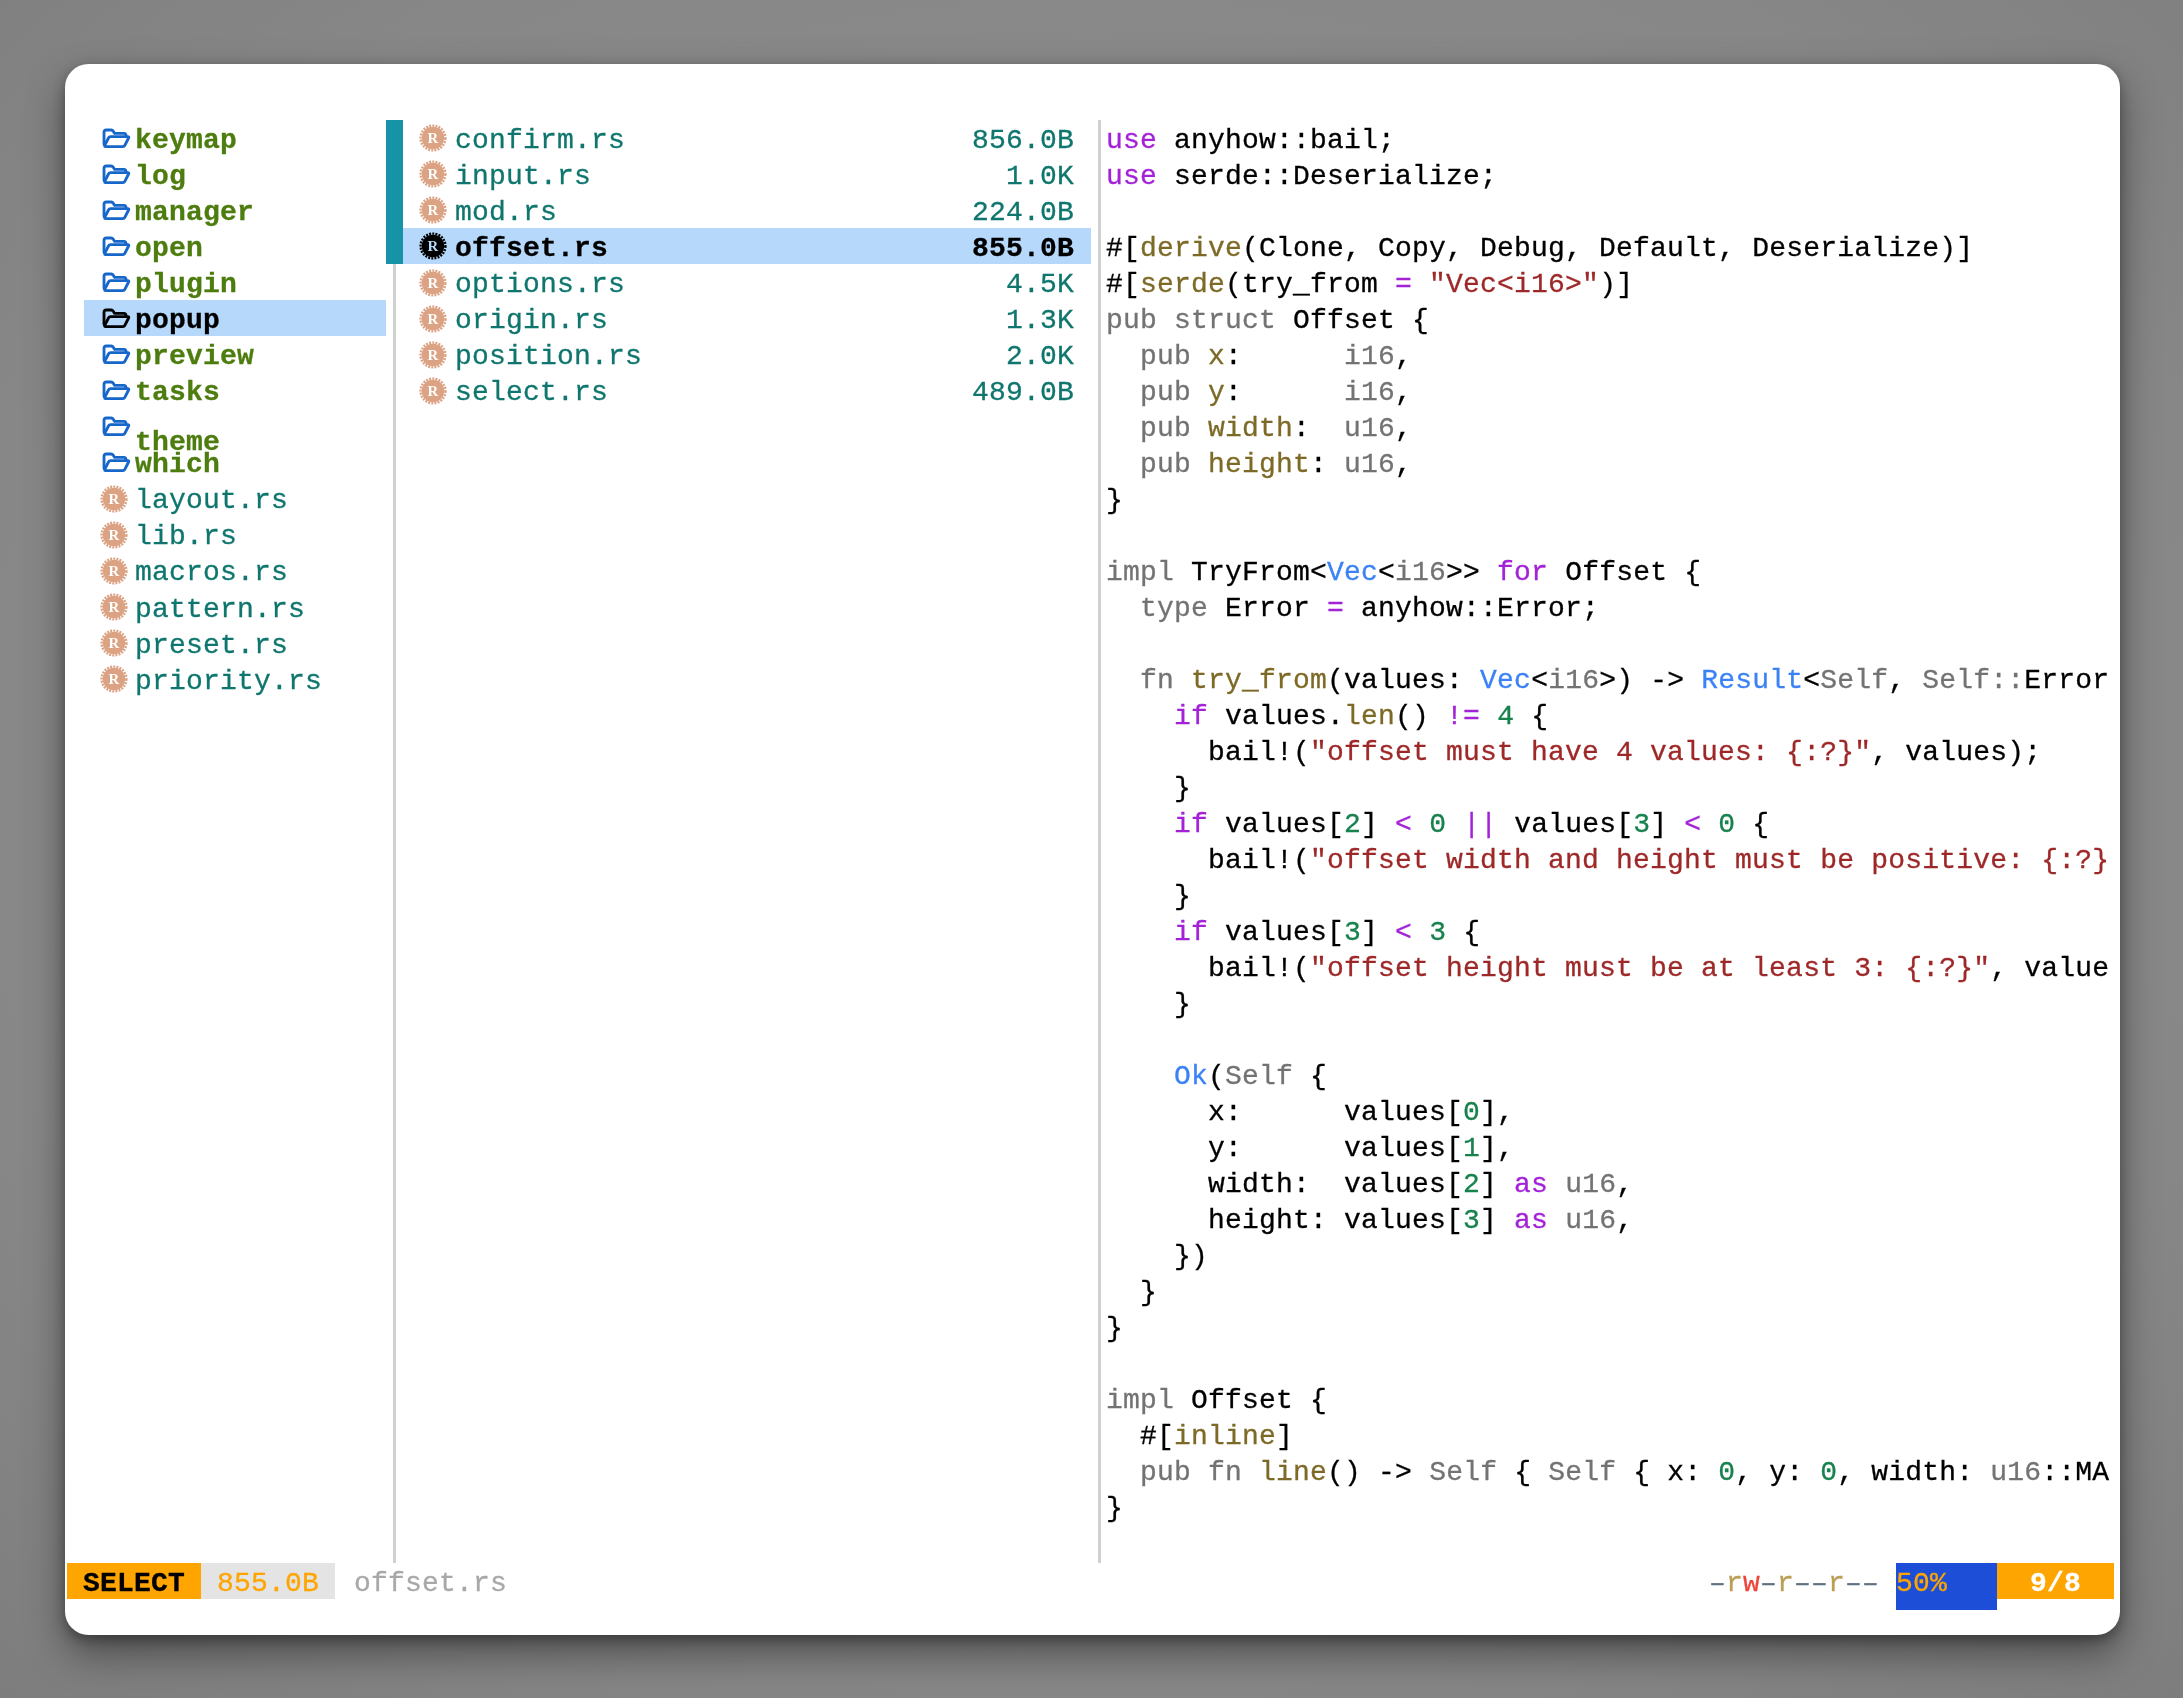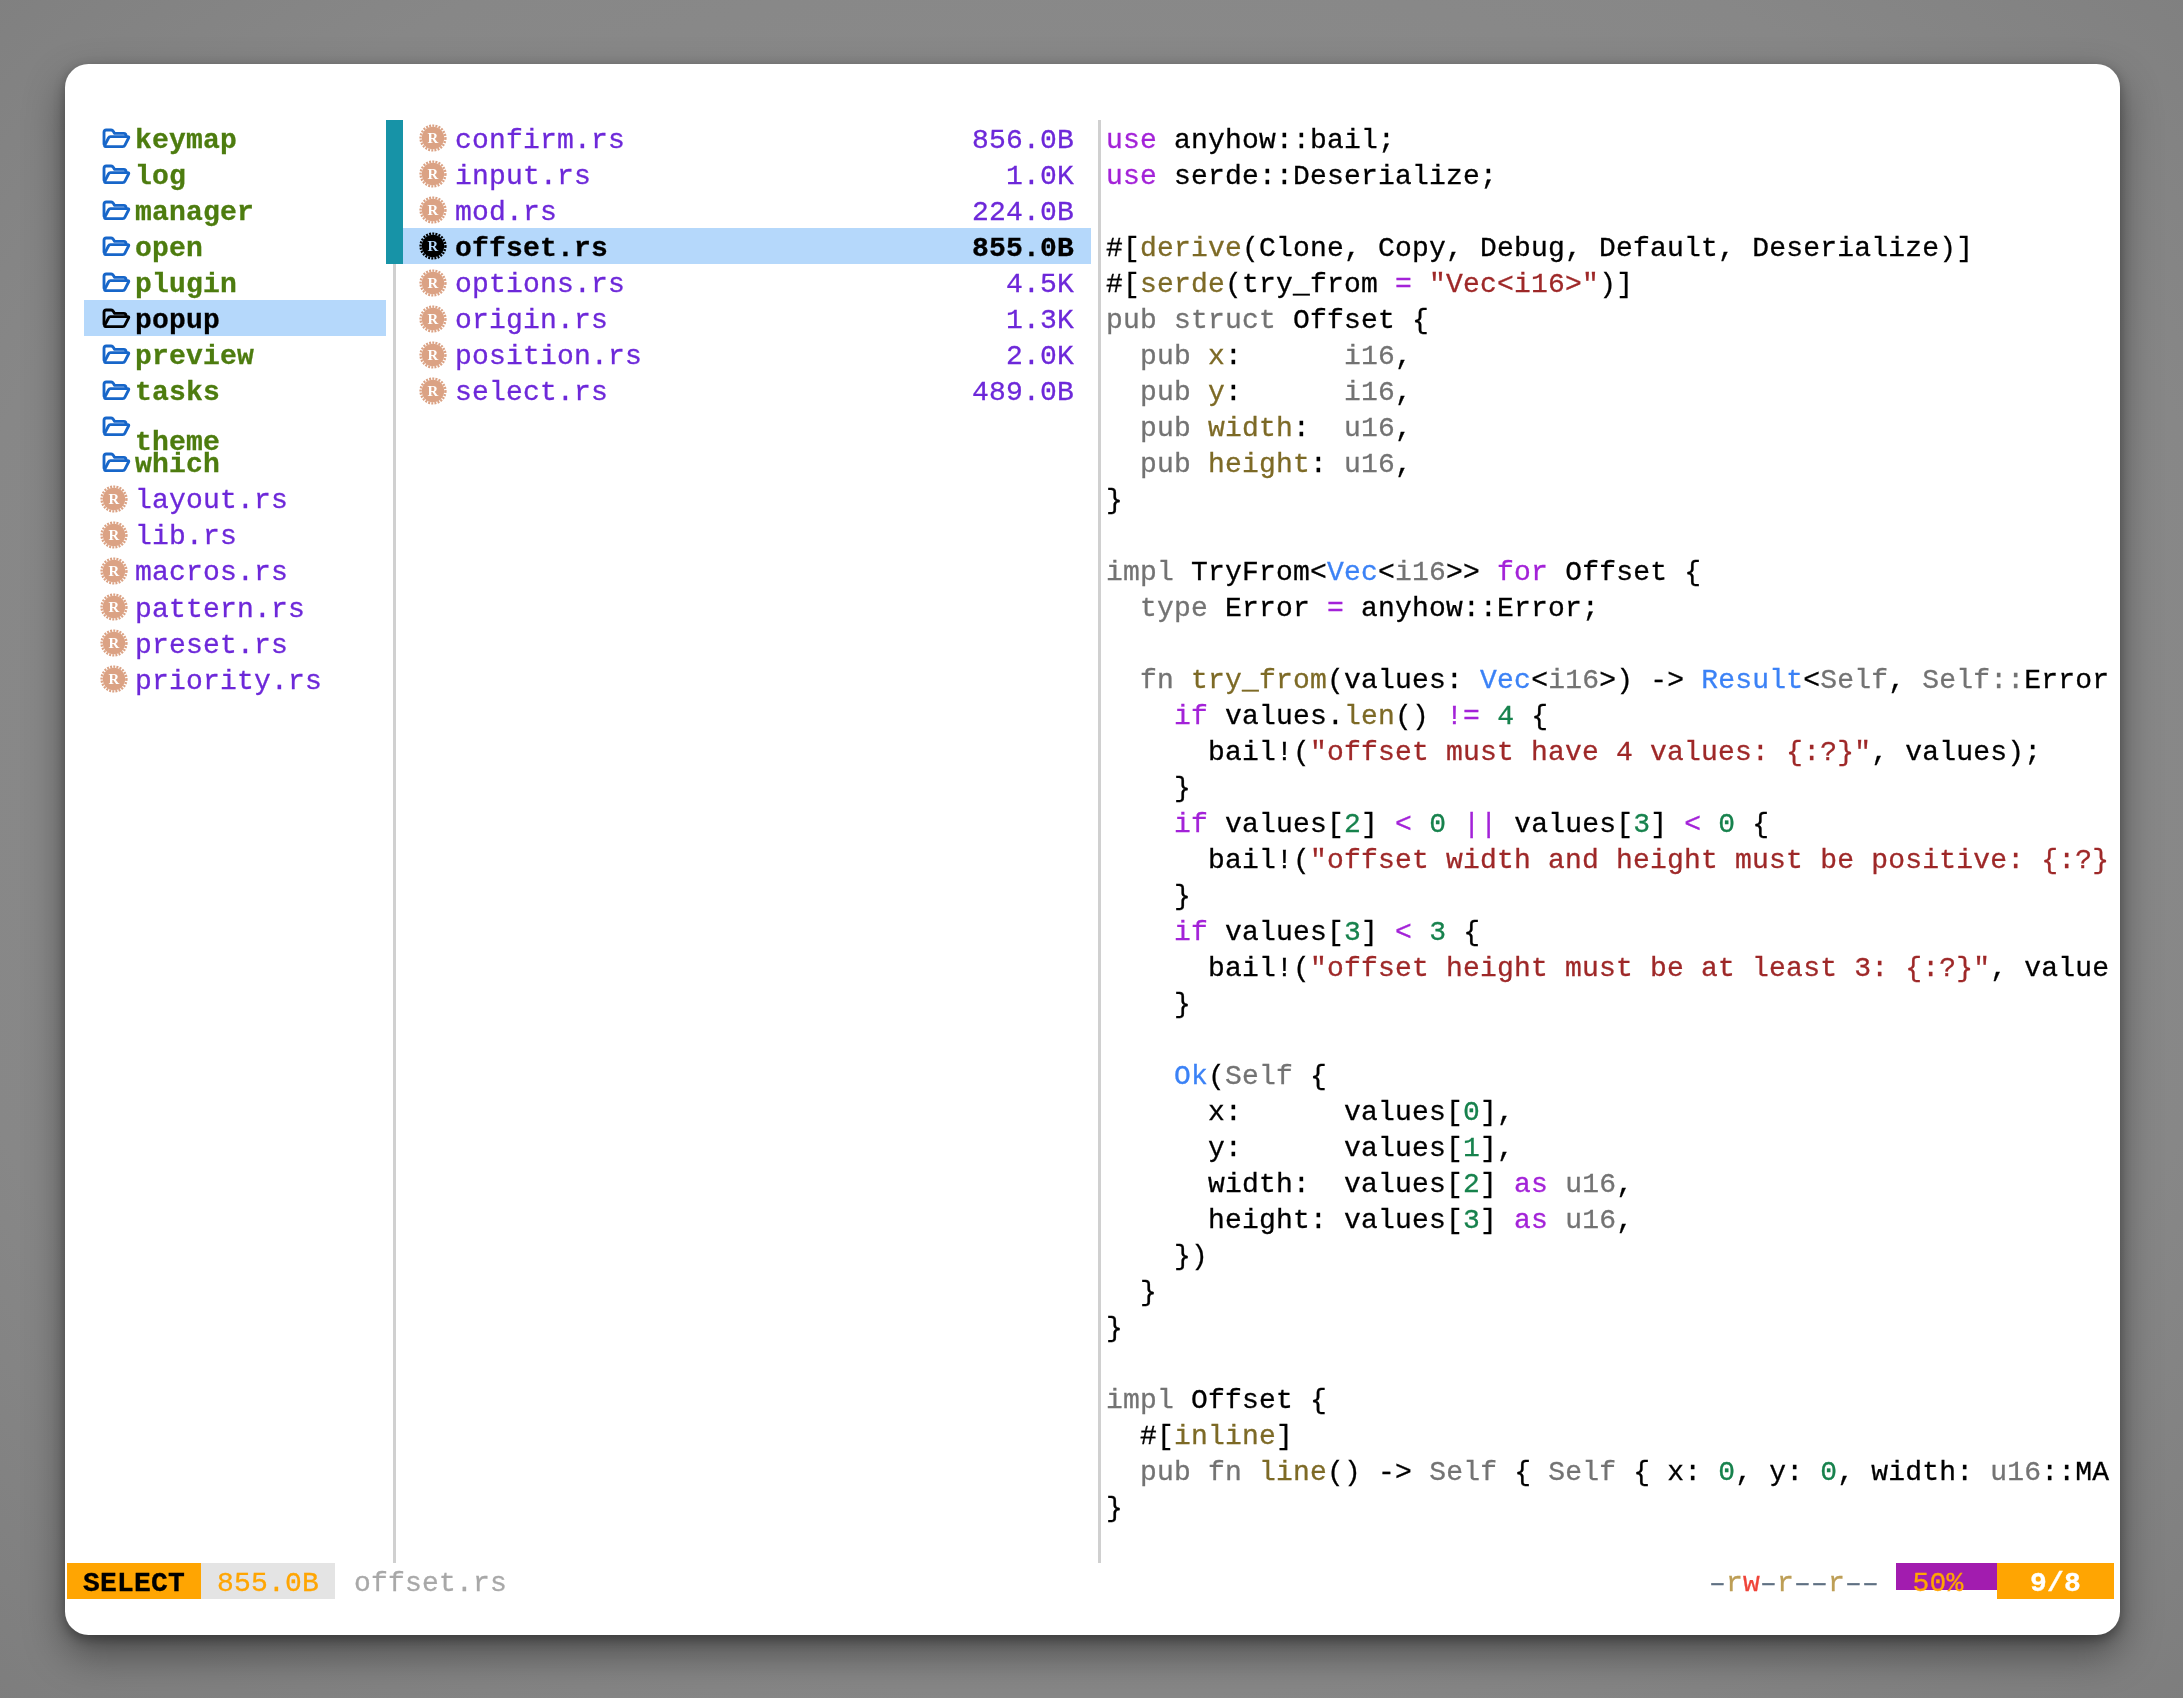--- a/index.html
+++ b/index.html
@@ -1,20 +1,20 @@
 <!DOCTYPE html>
 <html style="font-size:13.4px"><head><meta charset="utf-8"><style>
 *{margin:0;padding:0;box-sizing:border-box}
 html,body{width:2183px;height:1698px;overflow:hidden}
 body{background:radial-gradient(120% 120% at 50% 46%, #909090 0%, #878787 45%, #676767 100%);font-family:"Liberation Mono",monospace;font-size:28px;letter-spacing:0.2px;line-height:36px;-webkit-text-stroke:0.3px currentColor;}
 .win{position:absolute;left:65px;top:64px;width:2055px;height:1571px;background:#ffffff;border-radius:23.5px;box-shadow:0 18.5px 40px rgba(0,0,0,.42),0 4.2px 11.7px rgba(0,0,0,.30)}
 .ab{position:absolute}
 .b{font-weight:bold}
 .dir{color:#4d7c0f;font-weight:bold}
-.fn{color:#6d28d9}
+.fn{color:#0f766e}
 i{font-style:normal}
 .k{color:#737373} .m{color:#a322d8} .o{color:#7d6a26} .t{color:#3b82f6}
 .g{color:#17824d} .s{color:#9e2828}
 pre{font-family:inherit;white-space:pre}
 </style></head><body>
 <div class="win"></div>
 <div class="ab" style="left:393px;top:120px;width:2.5px;height:1443px;background:#d0d0d0"></div>
 <div class="ab" style="left:1098px;top:120px;width:2.5px;height:1443px;background:#d0d0d0"></div>
 <div class="ab" style="left:386px;top:120px;width:17px;height:144px;background:#1793a7"></div>
 <div class="ab" style="left:84px;top:300px;width:302px;height:36px;background:#b5d8fb"></div>
@@ -218,14 +218,14 @@
 
 <i class="k">impl</i> Offset {
   #[<i class="o">inline</i>]
   <i class="k">pub</i> <i class="k">fn</i> <i class="o">line</i>() -&gt; <i class="k">Self</i> { <i class="k">Self</i> { x: <i class="g">0</i>, y: <i class="g">0</i>, width: <i class="k">u16</i>::MA
 }
 </pre>
 <div class="ab" style="left:67px;top:1563px;width:134px;height:36px;line-height:41px;background:#ffa502;color:#000000;font-weight:bold;text-align:center">SELECT</div>
 <div class="ab" style="left:201px;top:1563px;width:134px;height:36px;line-height:41px;background:#e4e4e4;color:#ffa502;text-align:center">855.0B</div>
 <div class="ab" style="left:354px;top:1566px;color:#a8a8a8">offset.rs</div>
 <div class="ab" style="left:1709px;top:1566px"><i style="color:#607083">–</i><i style="color:#bd9e56">r</i><i style="color:#ef4439">w</i><i style="color:#607083">–</i><i style="color:#bd9e56">r</i><i style="color:#607083">––</i><i style="color:#bd9e56">r</i><i style="color:#607083">––</i></div>
-<div class="ab" style="left:1896px;top:1563px;width:101px;height:27px;line-height:41px;background:#a21caf;color:#ffa502;text-align:center;padding-right:17px">50%</div>
+<div class="ab" style="left:1896px;top:1563px;width:101px;height:47px;line-height:41px;background:#1d4ed8;color:#ffa502;text-align:left;padding-right:17px">50%</div>
 <div class="ab" style="left:1997px;top:1563px;width:117px;height:36px;line-height:41px;background:#ffa502;color:#fff;font-weight:bold;text-align:center">9/8</div>
 
 </body></html>

